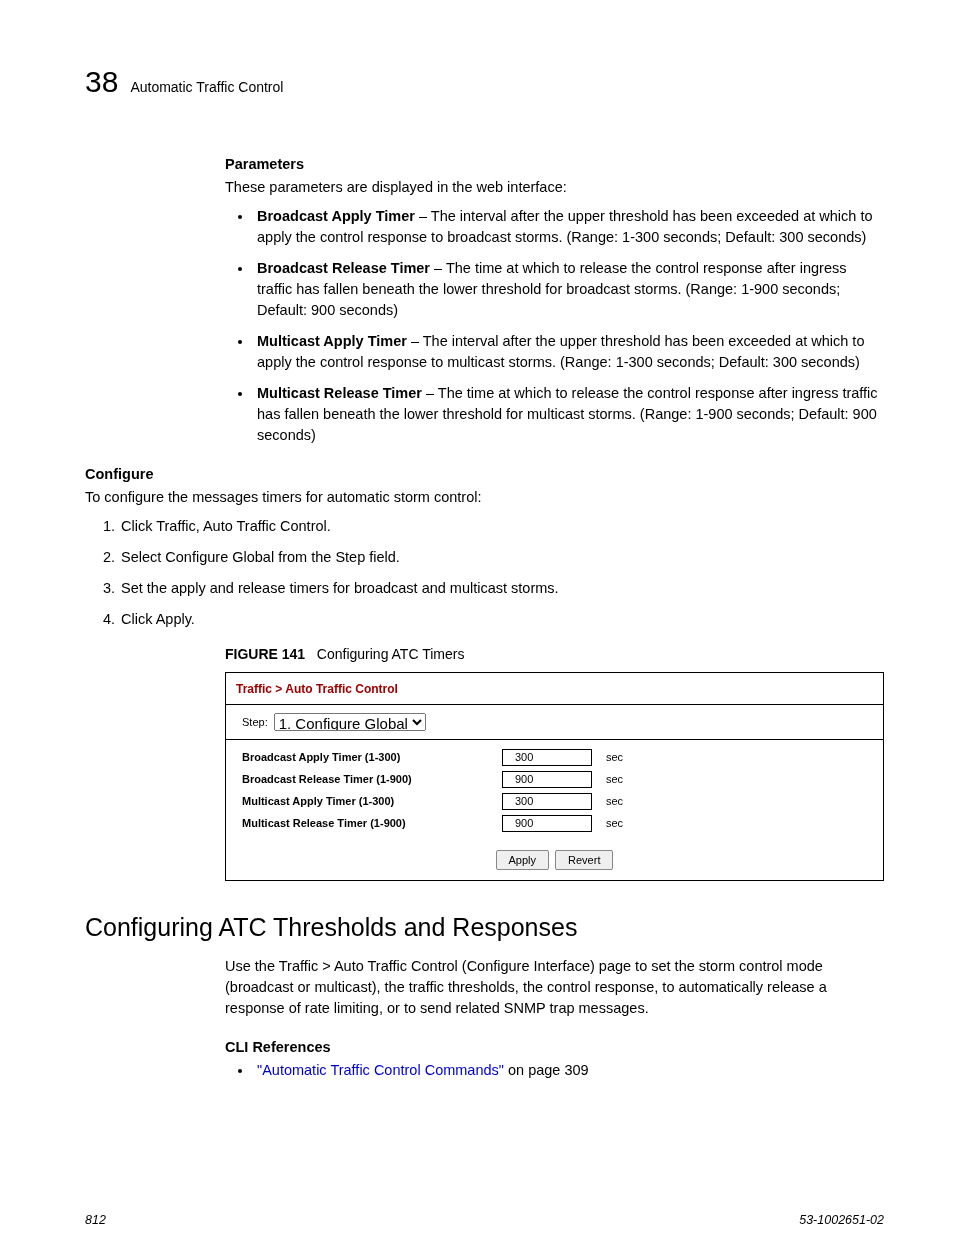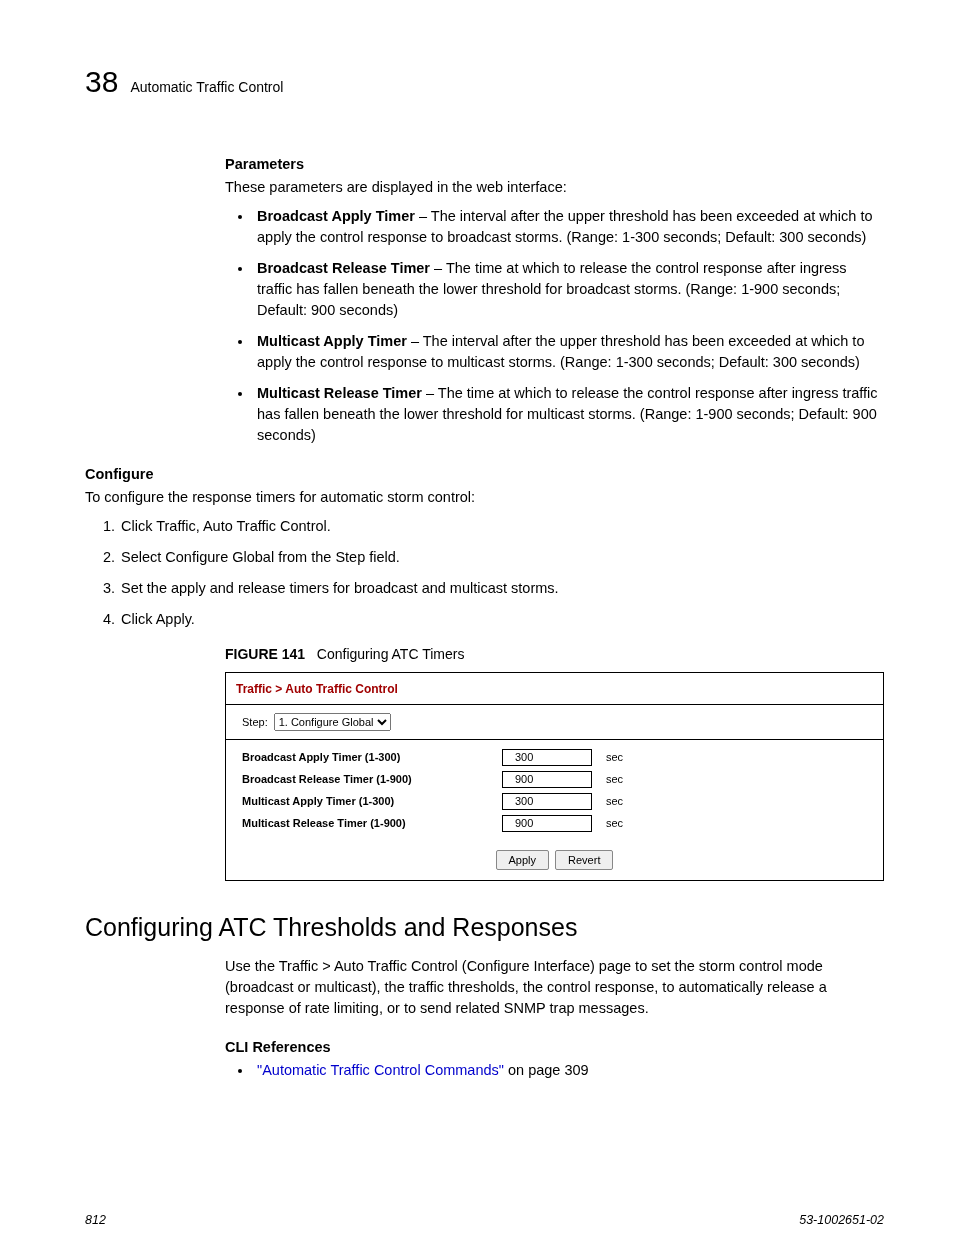--- a/index.html
+++ b/index.html
@@ -77,21 +77,21 @@
     margin: 0;
   }
   .step-row {
     padding: 8px 16px 8px 16px;
     display: flex;
     align-items: center;
     gap: 6px;
     font-size: 11px;
   }
   .step-select {
-    font-size: 11px;
+    font-size: 15px;
     height: 18px;
     font-family: Arial, sans-serif;
   }
   .timer-rows {
     padding: 6px 16px 10px 16px;
   }
   .timer-row {
     display: flex;
     align-items: center;
     height: 22px;
@@ -162,21 +162,21 @@
   <ul class="bullets">
     <li><b>Broadcast Apply Timer</b><span> – The interval after the upper threshold has been exceeded at which to apply the control response to broadcast storms. (Range: 1-300 seconds; Default: 300 seconds)</span></li>
     <li><b>Broadcast Release Timer</b><span> – The time at which to release the control response after ingress traffic has fallen beneath the lower threshold for broadcast storms. (Range: 1-900 seconds; Default: 900 seconds)</span></li>
     <li><b>Multicast Apply Timer</b><span> – The interval after the upper threshold has been exceeded at which to apply the control response to multicast storms. (Range: 1-300 seconds; Default: 300 seconds)</span></li>
     <li><b>Multicast Release Timer</b><span> – The time at which to release the control response after ingress traffic has fallen beneath the lower threshold for multicast storms. (Range: 1-900 seconds; Default: 900 seconds)</span></li>
   </ul>
 </div>
 
 <div class="content-block" style="margin-top:18px;margin-left:140px;">
   <div class="subhead" style="margin-left:-140px;">Configure</div>
-  <div style="margin-left:-140px;">To configure the response timers for automatic storm control:</div>
+  <div style="margin-left:-140px;">To configure the messages timers for automatic storm control:</div>
   <ol class="steps" style="margin-left:-140px;">
     <li>Click Traffic, Auto Traffic Control.</li>
     <li>Select Configure Global from the Step field.</li>
     <li>Set the apply and release timers for broadcast and multicast storms.</li>
     <li>Click Apply.</li>
   </ol>
 </div>
 
 <div class="figure-caption" style="margin-left:140px;">
   <span class="fig-label">FIGURE 141</span>

